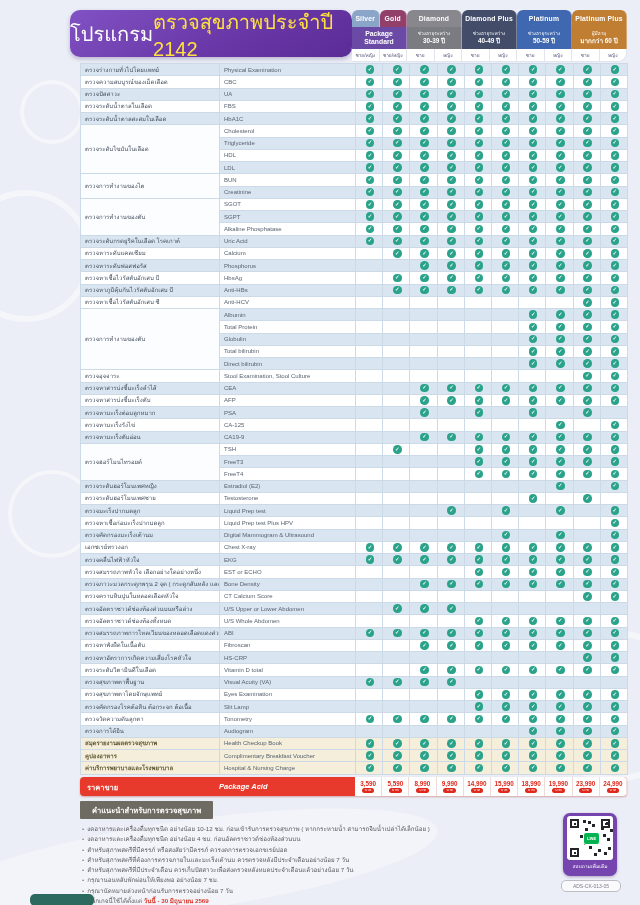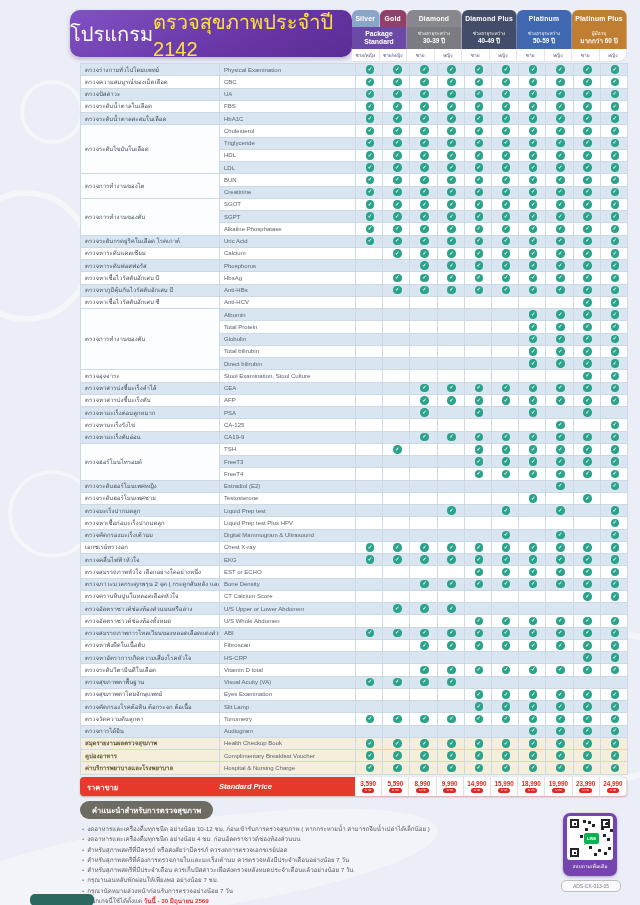--- a/index.html
+++ b/index.html
@@ -50,21 +50,21 @@
   .price-th{width:139px;box-sizing:border-box;padding-left:7px;display:flex;align-items:center;color:#fff;font-size:7.5px;font-weight:bold;}
   .price-en{width:136px;box-sizing:border-box;display:flex;align-items:center;color:#fff;font-size:7.5px;font-weight:bold;font-style:italic;}
   .price-cell{width:27.2px;box-sizing:border-box;background:#fff;border-right:1px solid #eedcd6;
     display:flex;flex-direction:column;align-items:center;justify-content:center;}
   .price-val{font-size:6.3px;font-weight:bold;color:#df291c;line-height:7px;}
   .price-unit{margin-top:1px;background:#df291c;color:#fff;font-size:3.5px;line-height:4.5px;padding:0 3px;border-radius:3px;}
 
   
   .advice{position:absolute;left:80px;top:799px;width:462px;}
   .advice-chip{display:inline-block;background:#6e6b62;color:#fff;font-size:7.5px;font-weight:bold;
-    padding:3px 12px;border-radius:9px;}
+    padding:3px 12px;border-radius:1px;}
   .advice ul{margin:5px 0 0 2px;padding:0;list-style:none;font-size:6.2px;color:#5a5a5e;}
   .advice li{line-height:10.3px;white-space:nowrap;}
   .advice li::before{content:"•";margin-right:3px;color:#85858b;}
   .promo .red{color:#d9382c;font-weight:bold;}
 
   
   .qr-block{position:absolute;left:563px;top:813px;width:54px;height:63px;background:#7544ae;border-radius:7px;
     display:flex;flex-direction:column;align-items:center;box-shadow:0 1px 3px rgba(80,50,130,.4);}
   .qr-box{margin-top:3px;width:46px;height:44px;background:#fff;border-radius:3px;position:relative;overflow:hidden;}
   .qr-corner{position:absolute;width:9px;height:9px;border:2px solid #26242b;box-sizing:border-box;}
@@ -959,21 +959,21 @@
             <td class="chk"><span class="tick">✓</span></td>
             <td class="chk"><span class="tick">✓</span></td>
             <td class="chk"><span class="tick">✓</span></td>
           </tr>
         </tbody>
     </table>
   </div>
 
   <div class="price-row">
     <div class="price-th">ราคาขาย</div>
-    <div class="price-en">Standard Price</div>
+    <div class="price-en">Package Acid</div>
     <div style="display:flex" id="price-cells">
         <div class="price-cell">
           <span class="price-val">3,590</span>
           <span class="price-unit">บาท</span>
         </div>
         <div class="price-cell">
           <span class="price-val">5,590</span>
           <span class="price-unit">บาท</span>
         </div>
         <div class="price-cell">

